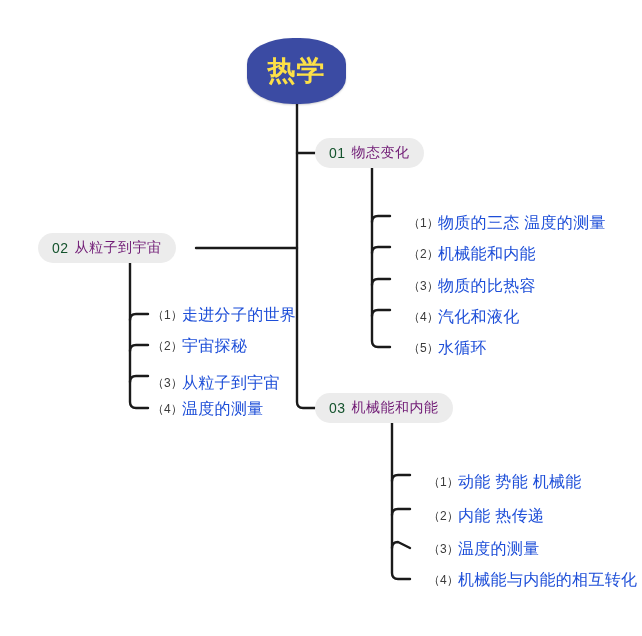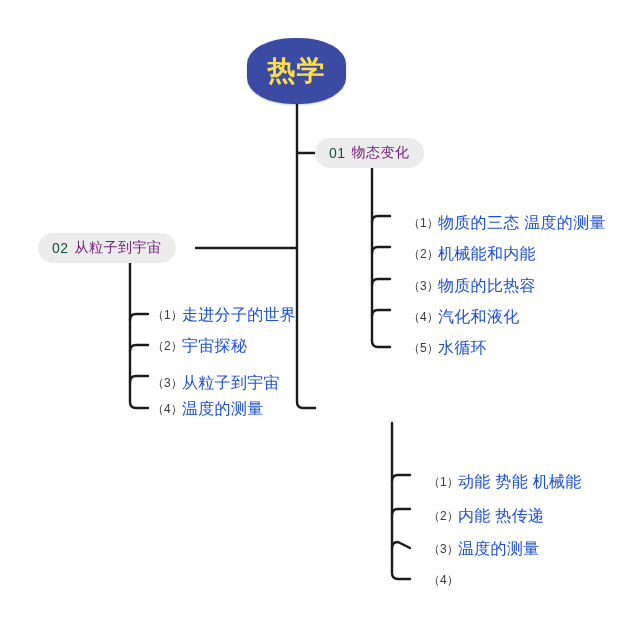--- a/index.html
+++ b/index.html
@@ -166,30 +166,35 @@
   </div>
   <div class="leaf" style="left:152px; top:374px;">
     <span class="leaf-index">（3）</span>
     <span class="leaf-label">从粒子到宇宙</span>
   </div>
   <div class="leaf" style="left:152px; top:400px;">
     <span class="leaf-index">（4）</span>
     <span class="leaf-label">温度的测量</span>
   </div>
 
+  <div class="branch-node" id="branch-03">
+    <span class="branch-index">03</span>
+    <span class="branch-title">机械能和内能</span>
+  </div>
 
   <div class="leaf" style="left:428px; top:473px;">
     <span class="leaf-index">（1）</span>
     <span class="leaf-label">动能 势能 机械能</span>
   </div>
   <div class="leaf" style="left:428px; top:507px;">
     <span class="leaf-index">（2）</span>
     <span class="leaf-label">内能 热传递</span>
   </div>
   <div class="leaf" style="left:428px; top:540px;">
     <span class="leaf-index">（3）</span>
     <span class="leaf-label">温度的测量</span>
   </div>
   <div class="leaf" style="left:428px; top:571px;">
     <span class="leaf-index">（4）</span>
+    <span class="leaf-label">机械能与内能的相互转化</span>
   </div>
 
 </div>
 
 </body></html>

